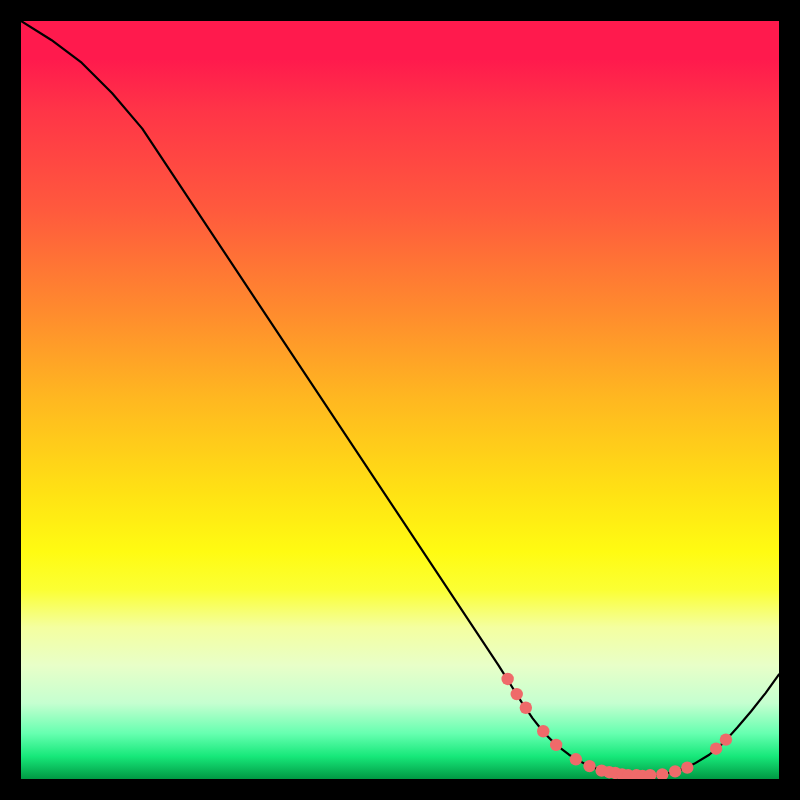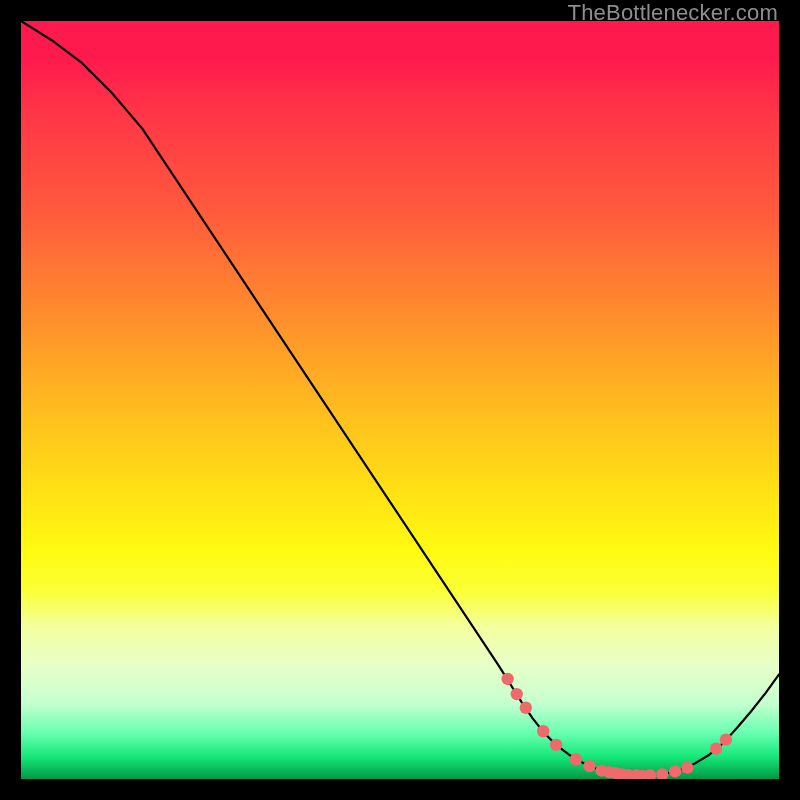--- a/index.html
+++ b/index.html
@@ -93,14 +93,13 @@
           <circle cx="621.56" cy="754.97" r="6.2" class="marker"></circle>
           <circle cx="629.14" cy="754.21" r="6.2" class="marker"></circle>
           <circle cx="641.27" cy="753.45" r="6.2" class="marker"></circle>
           <circle cx="654.15" cy="750.42" r="6.2" class="marker"></circle>
           <circle cx="666.28" cy="746.63" r="6.2" class="marker"></circle>
           <circle cx="695.09" cy="727.68" r="6.2" class="marker"></circle>
           <circle cx="704.94" cy="718.58" r="6.2" class="marker"></circle>
         </g>
     </svg>
   </div>
-  <div class="watermark">TheBottlenecker.com</div>
 </div>
 
 </body></html>

